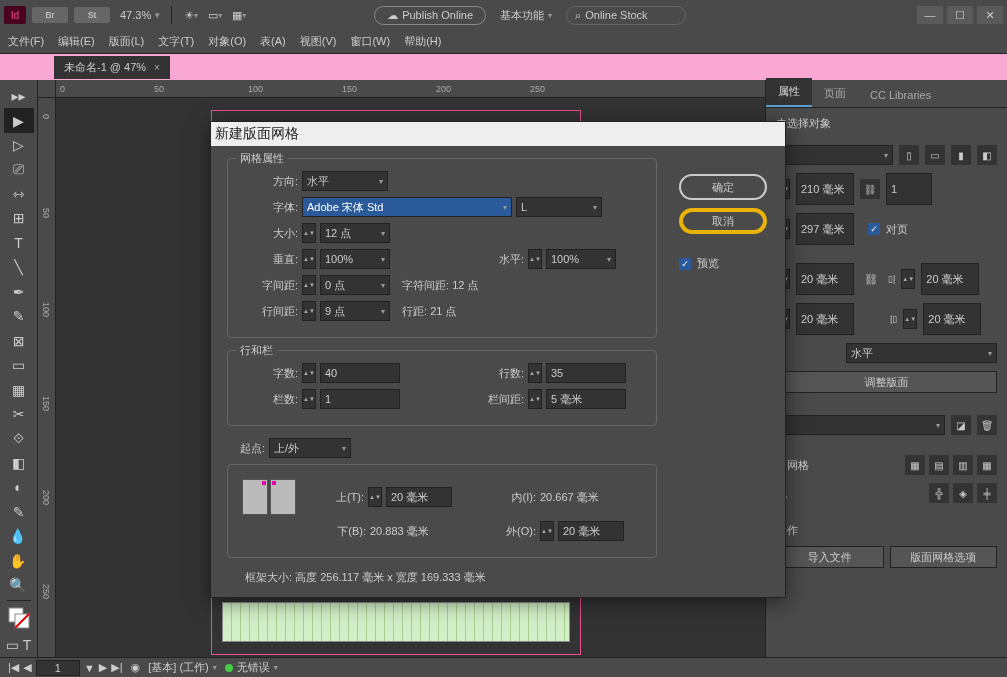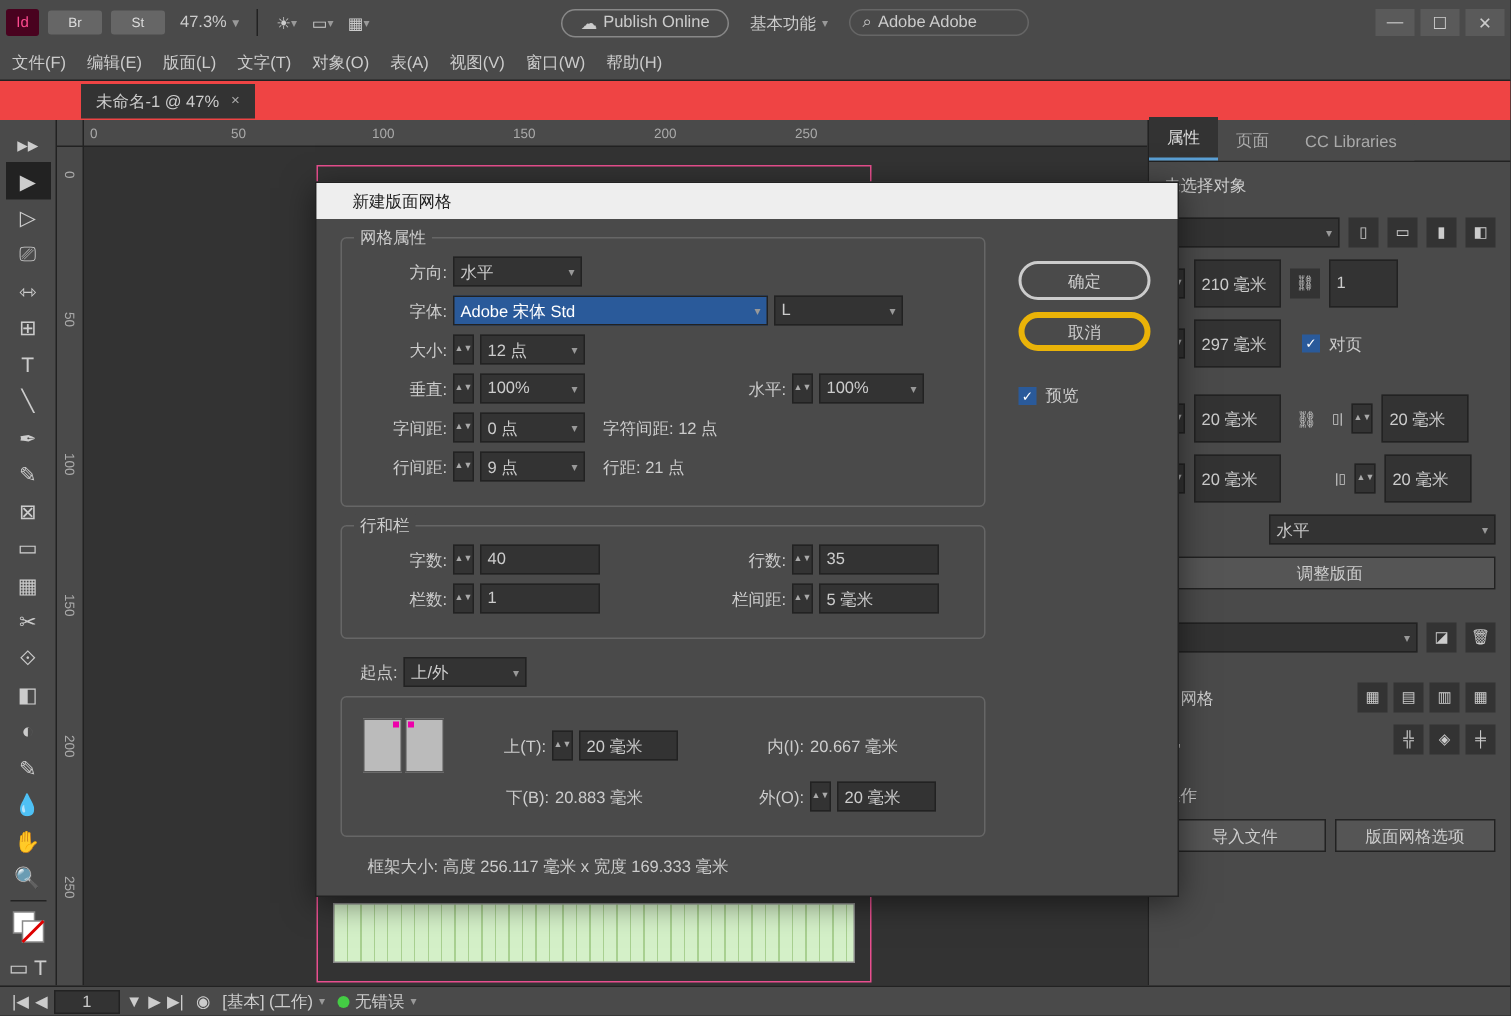--- a/index.html
+++ b/index.html
@@ -11,21 +11,21 @@
 .chev{font-size:8px;color:#999}
 .tb-sep{width:1px;height:18px;background:#222;margin:0 4px}
 .tb-icon{width:18px;height:18px;display:flex;align-items:center;justify-content:center;color:#ccc}
 .publish-btn{border:1px solid #888;border-radius:12px;padding:2px 12px;display:flex;align-items:center;gap:4px;margin-left:120px}
 .workspace-combo{margin-left:8px;display:flex;align-items:center;gap:4px}
 .search-box{margin-left:8px;border:1px solid #666;border-radius:10px;padding:2px 8px;display:flex;align-items:center;gap:4px;width:120px;color:#888}
 .win-controls{margin-left:auto;display:flex;gap:4px}
 .win-btn{width:26px;height:18px;background:#5a5a5a;display:flex;align-items:center;justify-content:center;font-size:11px}
 .menubar{height:24px;background:#4a4a4a;display:flex;align-items:center;padding:0 8px;gap:14px;border-bottom:1px solid #222}
 .menubar span{cursor:pointer}
-.tabbar{height:26px;background:#ef4444;display:flex;align-items:center;padding-left:54px}
+.tabbar{height:26px;background:#f9a8d4;display:flex;align-items:center;padding-left:54px}
 .doc-tab{background:#333;padding:4px 10px;display:flex;align-items:center;gap:8px;font-size:11px}
 .doc-tab .x{font-size:10px;color:#aaa}
 .workspace{position:absolute;top:80px;left:0;right:0;bottom:20px;display:flex}
 .toolbox{width:38px;background:#4a4a4a;border-right:1px solid #222;display:flex;flex-direction:column;align-items:center;padding-top:4px;gap:0}
 .tool{width:30px;height:26px;display:flex;align-items:center;justify-content:center;color:#ccc;font-size:14px}
 .tool.sel{background:#222}
 .tool-sep{width:24px;height:1px;background:#222;margin:2px 0}
 .ruler-corner{position:absolute;top:80px;left:38px;width:18px;height:18px;background:#4a4a4a;border-right:1px solid #222;border-bottom:1px solid #222}
 .hruler{position:absolute;top:80px;left:56px;right:242px;height:18px;background:#4a4a4a;border-bottom:1px solid #222;overflow:hidden}
 .hruler-tick{position:absolute;top:4px;font-size:9px;color:#aaa}
@@ -42,21 +42,21 @@
 .panel-row{display:flex;align-items:center;gap:6px;margin-bottom:8px}
 .prop-combo{flex:1;height:20px;background:#333;border:1px solid #222;display:flex;align-items:center;padding:0 4px}
 .prop-input{width:58px;height:20px;background:#333;border:1px solid #222;display:flex;align-items:center;padding:15px 4px}
 .icon-btn{width:20px;height:20px;background:#333;display:flex;align-items:center;justify-content:center;font-size:10px}
 .panel-btn{height:22px;background:#555;border:1px solid #222;display:flex;align-items:center;justify-content:center;flex:1}
 .statusbar{position:absolute;bottom:0;left:0;right:0;height:20px;background:#4a4a4a;border-top:1px solid #222;display:flex;align-items:center;padding:0 8px;gap:8px}
 .status-seg{display:flex;align-items:center;gap:4px}
 .green-dot{width:8px;height:8px;border-radius:50%;background:#4c4}
 
 .dialog{position:absolute;top:121px;left:210px;width:576px;background:#4a4a4a;border:1px solid #222;box-shadow:0 4px 20px rgba(0,0,0,.5);z-index:100}
-.dlg-title{height:24px;background:#eee;color:#222;display:flex;align-items:center;padding:0 24px;font-size:11px}
+.dlg-title{height:24px;background:#eee;color:#222;display:flex;align-items:center;padding:0 4px;font-size:14px}
 .dlg-body{padding:12px 16px;position:relative}
 .dlg-group{border:1px solid #666;border-radius:4px;padding:12px 14px 10px;margin-bottom:12px;position:relative}
 .dlg-group-title{position:absolute;top:-8px;left:8px;background:#4a4a4a;padding:0 4px;font-size:11px}
 .dlg-row{display:flex;align-items:center;margin-bottom:6px;gap:4px}
 .dlg-label{width:56px;text-align:right;color:#ccc}
 .dlg-combo{height:20px;background:#333;border:1px solid #222;display:flex;align-items:center;padding:0 4px;position:relative}
 .dlg-combo .chev{position:absolute;right:4px}
 .dlg-combo.sel{background:#2a5a9a}
 .dlg-input{height:20px;background:#333;border:1px solid #222;padding:0 4px;display:flex;align-items:center}
 .spinner{width:14px;height:20px;background:#333;border:1px solid #222;display:flex;flex-direction:column;justify-content:center;align-items:center;font-size:6px;line-height:6px;color:#aaa}
@@ -88,21 +88,21 @@
   <div class="publish-btn">
       <span>☁</span>
       <span>Publish Online</span>
     </div>
   <div class="workspace-combo">
       <span>基本功能</span>
       <span class="chev">▾</span>
     </div>
   <div class="search-box">
       <span>⌕</span>
-      <span>Adobe Adobe</span>
+      <span>Online Stock</span>
     </div>
   <div class="win-controls">
     <div class="win-btn">—</div>
     <div class="win-btn">☐</div>
     <div class="win-btn">✕</div>
   </div>
 </div>
 
 <div class="menubar">
   <span>文件(F)</span>

